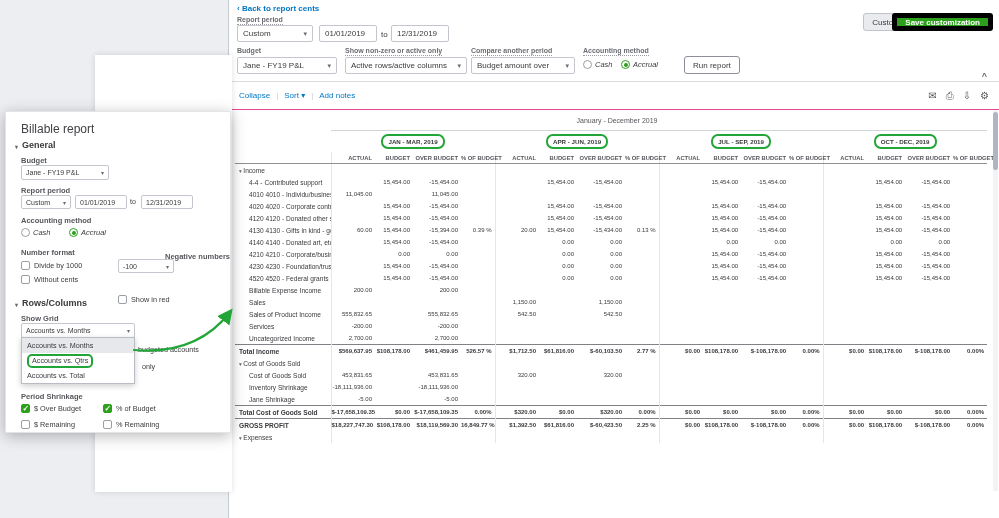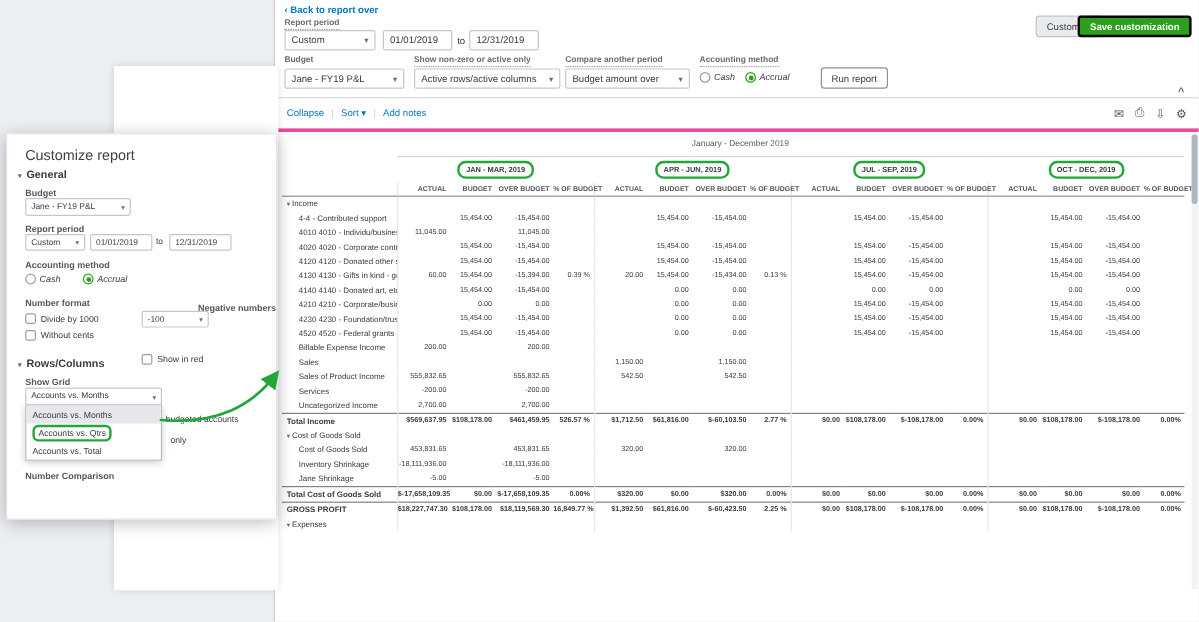--- a/index.html
+++ b/index.html
@@ -12,37 +12,37 @@
   .backdrop { position:absolute; left:95px; top:55px; width:137px; height:437px; background:#fff;
               box-shadow:0 0 6px rgba(0,0,0,.13); z-index:2; }
   .panel    { position:absolute; left:5px; top:111px; width:226px; height:322px; background:#fff;
               border:1px solid #e2e4e8; box-shadow:0 3px 14px rgba(0,0,0,.28); z-index:3; }
   .arrow    { position:absolute; z-index:4; }
 
   
   .rw-header { height:27px; border-bottom:1px solid #e0e3e8; padding:7px 12px;
                font-size:12.5px; font-weight:bold; color:#404145; }
   .rw-filters { position:relative; height:82px; border-bottom:1px solid #d8dbe0; }
-  .rw-toolbar { height:28px; border-bottom:3px solid #ec4899; display:flex; align-items:center;
+  .rw-toolbar { height:28px; border-bottom:1px solid #ec4899; display:flex; align-items:center;
                 padding:0 10px; font-size:8px; color:#0077c5; }
   .rw-body { position:relative; height:381px; overflow:hidden; padding-left:6px; }
 
   .abs { position:absolute; }
   .back { font-size:8px; font-weight:bold; color:#0077c5; cursor:pointer; }
   .flabel { font-size:7px; font-weight:bold; color:#6b6c72; white-space:nowrap; }
   .dotted { border-bottom:1px dotted #9a9ca1; padding-bottom:1px; }
 
   .fsel, .finput { display:flex; align-items:center; height:17px; border:1px solid #c3c7cd;
      border-radius:2px; background:#fff; font-size:8px; padding:0 5px; white-space:nowrap; overflow:hidden; }
   .fsel::after { content:"\25BE"; margin-left:auto; padding-left:4px; font-size:7px; color:#6b6c72; }
 
   .btn { display:flex; align-items:center; justify-content:center; height:18px; border-radius:3px;
          font-size:8px; cursor:pointer; white-space:nowrap; padding:0 8px; }
   .btn-gray  { background:#e9ebee; border:1px solid #c0c4ca; color:#393a3d; }
-  .btn-green { background:#2ca01c; border:2px solid #000000; color:#fff; font-weight:bold; }
+  .btn-green { background:#2ca01c; border:5px solid #000000; color:#fff; font-weight:bold; }
   .btn-plain { background:#fff; border:1px solid #8d9096; color:#393a3d; }
 
   .radio { width:9px; height:9px; border:1px solid #9b9ea4; border-radius:50%; display:inline-block;
            background:#fff; position:relative; flex:none; }
   .radio.on { border-color:#2ca01c; }
   .radio.on::after { content:""; position:absolute; left:1.5px; top:1.5px; width:4px; height:4px;
            border-radius:50%; background:#2ca01c; }
   .rlabel { font-size:7.5px; color:#393a3d; }
   .rgroup { display:flex; align-items:center; gap:3px;font-style:italic; }
 
@@ -100,21 +100,21 @@
   .cmp-grid { position:absolute; left:15px; top:292px; display:grid; grid-template-columns:82px auto; row-gap:7px; }
 </style>
 </head>
 <body>
 
 <div class="rw">
 
   <div class="rw-filters">
     <div class="abs back" style="left:8px;top:4px;">
       <span>‹</span>
-      <span>Back to report over</span>
+      <span>Back to report cents</span>
     </div>
     <div class="abs flabel dotted" style="left:8px;top:16px;">Report period</div>
 
     <div class="abs fsel" style="left:8px;top:25px;width:76px;">
         <span>Custom</span>
       </div>
     <div class="abs finput" style="left:90px;top:25px;width:58px;">
         <span>01/01/2019</span>
       </div>
     <div class="abs" style="left:152px;top:30px;font-size:8px;">to</div>
@@ -660,21 +660,21 @@
         </tbody>
       </table>
     <div class="sbar-track"></div>
     <div class="sbar-thumb"></div>
   </div>
 </div>
 
 <div class="backdrop"></div>
 
 <div class="panel">
-  <div class="p-title">Customize report</div>
+  <div class="p-title">Billable report</div>
 
   <div class="p-sec" style="left:9px;top:28px;">
     <span class="tri2">▾</span>
     <span>General</span>
   </div>
 
   <div class="p-label" style="left:15px;top:44px;">Budget</div>
   <div class="psel" style="left:15px;top:53px;width:88px;">
       <span>Jane - FY19 P&amp;L</span>
     </div>
@@ -732,21 +732,39 @@
 
   <div class="frag" style="left:132px;top:233px;">budgeted accounts</div>
   <div class="frag" style="left:136px;top:250px;">only</div>
 
   <div class="dd">
       <div class="dd-item sel">Accounts vs. Months</div>
       <div class="dd-item"><span class="anno-box">Accounts vs. Qtrs</span></div>
       <div class="dd-item">Accounts vs. Total</div>
     </div>
 
-  <div class="p-label" style="left:15px;top:280px;">Number Comparison</div>
+  <div class="p-label" style="left:15px;top:280px;">Period Shrinkage</div>
+  <div class="cmp-grid">
+      <label class="cb-row">
+        <span class="cb on"></span>
+        <span>$ Over Budget</span>
+      </label>
+      <label class="cb-row">
+        <span class="cb on"></span>
+        <span>% of Budget</span>
+      </label>
+      <label class="cb-row">
+        <span class="cb"></span>
+        <span>$ Remaining</span>
+      </label>
+      <label class="cb-row">
+        <span class="cb"></span>
+        <span>% Remaining</span>
+      </label>
+    </div>
 </div>
 
 <svg class="arrow" width="115" height="62" viewBox="0 0 115 62" style="left:126px;top:296px;">
   <defs>
     <marker id="ah" markerWidth="8" markerHeight="8" refX="5" refY="3.5" orient="auto">
       <path d="M0,0 L7,3.5 L0,7 Z" fill="#21a637"></path>
     </marker>
   </defs>
   <path d="M 8 54 C 55 58, 84 42, 104 16" stroke="#21a637" stroke-width="2.2" fill="none" stroke-linecap="round" marker-end="url(#ah)"></path>
 </svg>

